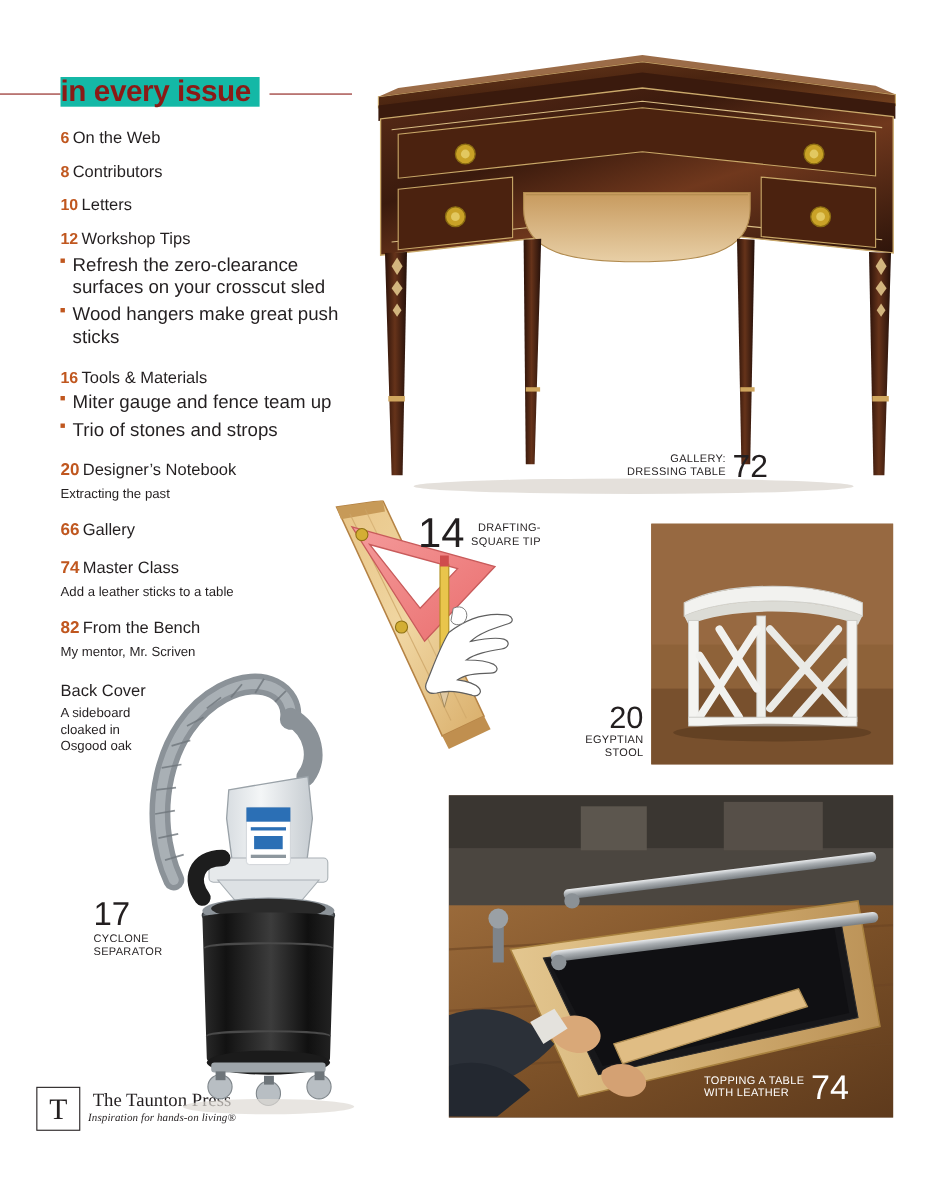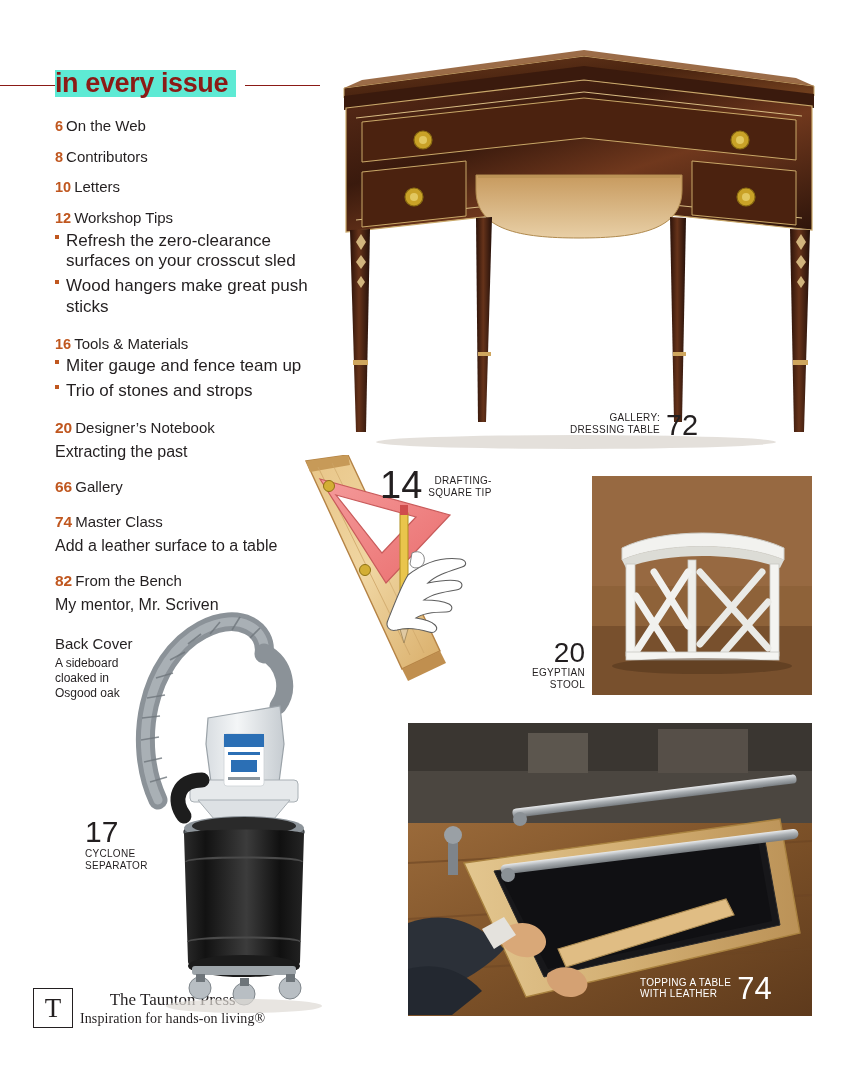--- a/index.html
+++ b/index.html
@@ -29,21 +29,21 @@
   }
   .toc-title {
     font-size: 27px;
     font-weight: bold;
     color: #8b1a16;
     letter-spacing: -0.4px;
     line-height: 1;
     position: absolute;
     left: 0;
     top: 8px;
-    background: #5eead4;
+    background: #14b8a6;
     padding-right: 8px;
     z-index: 2;
   }
   .toc-rule-left {
     position: absolute;
     left: -55px;
     top: 23px;
     width: 55px;
     height: 1px;
     background: #8b1a16;
@@ -92,21 +92,21 @@
     position: absolute;
     left: 0;
     top: 4px;
     width: 4px;
     height: 4px;
     background: #c0571f;
   }
   .sub.plain {
     padding-left: 0;
     margin-top: 5px;
-    font-size: 16px;
+    font-size: 12px;
   }
   .entry.gap {
     margin-top: 17px;
   }
   .backcover-title {
     font-size: 15px;
     margin-top: 20px;
   }
   .backcover-sub {
     font-size: 12px;
@@ -141,24 +141,25 @@
   }
   .pub-name {
     font-family: "Liberation Serif", serif;
     font-size: 17px;
     color: #231f20;
     line-height: 1.05;
     text-align: center;
   }
   .pub-tag {
     font-family: "Liberation Serif", serif;
-    font-size: 14px;
+    font-size: 10px;
     color: #231f20;
     margin-top: 2px;
     letter-spacing: 0.1px;
+    font-style: italic;
   }
 
   
   .cap-num {
     font-family: "Liberation Sans", sans-serif;
     font-weight: normal;
     color: #231f20;
     line-height: 0.9;
   }
   .cap-lines {
@@ -336,21 +337,21 @@
   <div class="entry gap">
     <div class="entry-main">
       <span class="pg big">66</span><span class="ttl">Gallery</span>
     </div>
   </div>
 
   <div class="entry gap">
     <div class="entry-main">
       <span class="pg big">74</span><span class="ttl">Master Class</span>
     </div>
-    <div class="sub plain">Add a leather surface to a table</div>
+    <div class="sub plain">Add a leather sticks to a table</div>
   </div>
 
   <div class="entry gap">
     <div class="entry-main">
       <span class="pg big">82</span><span class="ttl">From the Bench</span>
     </div>
     <div class="sub plain">My mentor, Mr. Scriven</div>
   </div>
 
   <div class="backcover-title">Back Cover</div>

